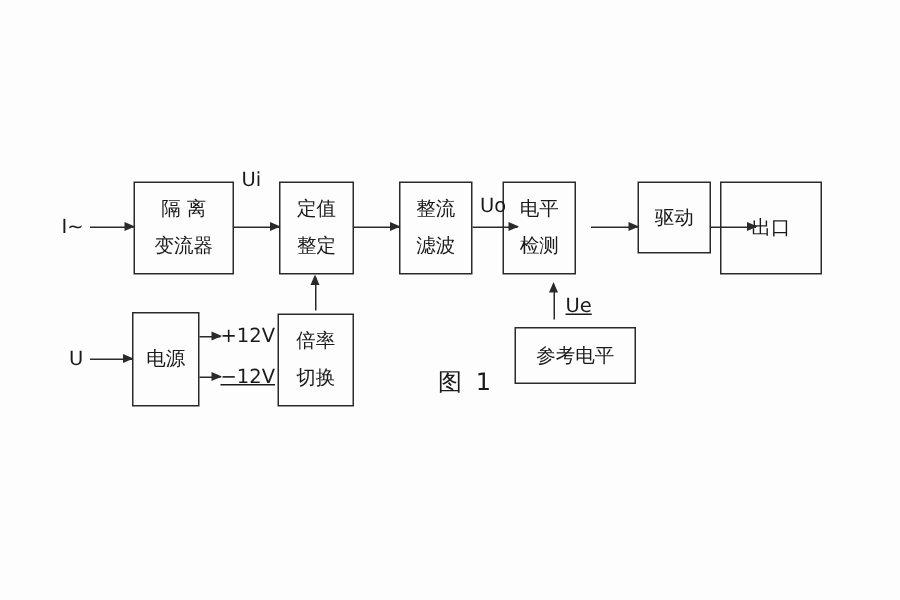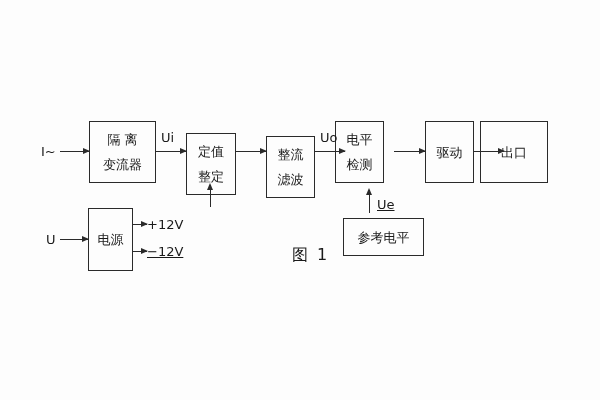--- a/index.html
+++ b/index.html
@@ -48,32 +48,32 @@
     position:absolute;width:0;border-left:1px solid var(--line);
   }
   .au::after{
     content:'';position:absolute;top:-2px;left:-4px;width:0;height:0;
     border-style:solid;border-width:0 3.5px 7px 3.5px;
     border-color:transparent transparent var(--line) transparent;
   }
 
   
   #b-isolation{left:89px;top:121px;width:67px;height:62px;}
-  #b-setting  {left:186px;top:121px;width:50px;height:62px;margin-top:12px;}
-  #b-rectify  {left:266px;top:136px;width:49px;height:62px;}
+  #b-setting  {left:186px;top:121px;width:50px;height:62px;}
+  #b-rectify  {left:266px;top:121px;width:49px;height:62px;}
   #b-level    {left:335px;top:121px;width:49px;height:62px;}
-  #b-drive    {left:425px;top:121px;width:49px;height:62px;}
+  #b-drive    {left:425px;top:121px;width:49px;height:48px;}
   #b-output   {left:480px;top:121px;width:68px;height:62px;}
   #b-power    {left:88px;top:208px;width:45px;height:63px;}
   #b-ratio    {left:185px;top:209px;width:51px;height:62px;}
   #b-ref      {left:333px;top:218px;width:81px;height:38px;margin-left:10px;}
 
   
   #l-iin  {left:41px;top:145px;}
-  #l-ui   {left:161px;top:131px;}
+  #l-ui   {left:161px;top:114px;}
   #l-uo   {left:320px;top:131px;}
   #l-ue   {left:377px;top:198px;text-decoration:underline;}
   #l-uin  {left:46px;top:233px;}
   #l-p12  {left:147px;top:218px;}
   #l-m12  {left:147px;top:245px;text-decoration:underline;}
   #l-cap  {left:292px;top:245px;}
 
   
   #a-in      {left:60px;top:151px;width:29px;}
   #a-iso-set {left:156px;top:151px;width:30px;}
@@ -111,20 +111,24 @@
   <div class="blk" id="b-drive">
     <span class="ln">驱动</span>
   </div>
   <div class="blk" id="b-output">
     <span class="ln">出口</span>
   </div>
 
   <div class="blk" id="b-power">
     <span class="ln">电源</span>
   </div>
+  <div class="blk" id="b-ratio">
+    <span class="ln">倍率</span>
+    <span class="ln">切换</span>
+  </div>
   <div class="blk" id="b-ref">
     <span class="ln">参考电平</span>
   </div>
 
   <span class="lbl" id="l-iin">I~</span>
   <span class="lbl" id="l-ui">Ui</span>
   <span class="lbl" id="l-uo">Uo</span>
   <span class="lbl" id="l-ue">Ue</span>
   <span class="lbl" id="l-uin">U</span>
   <span class="lbl" id="l-p12">+12V</span>

